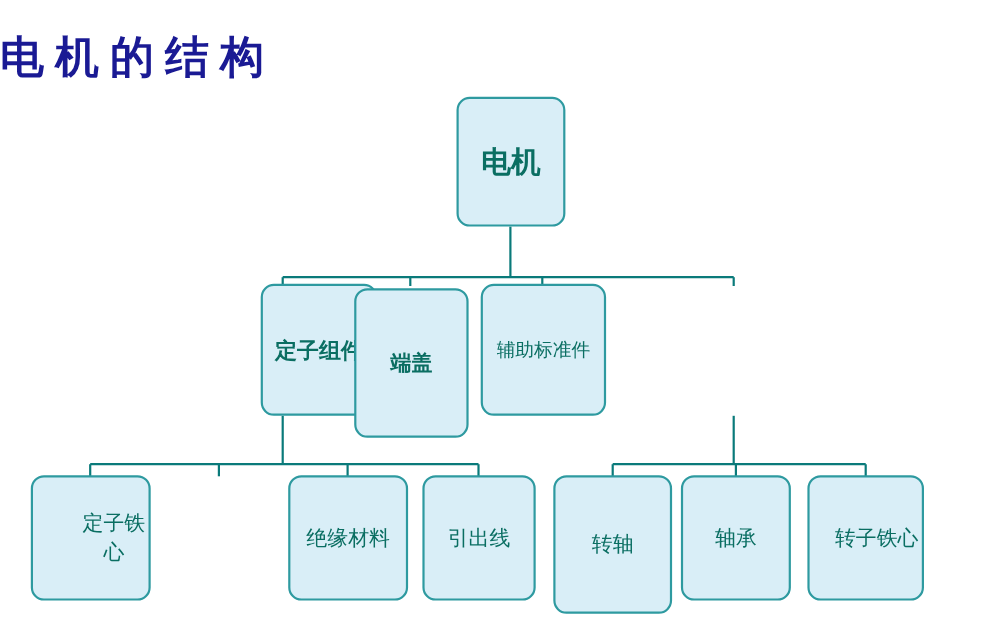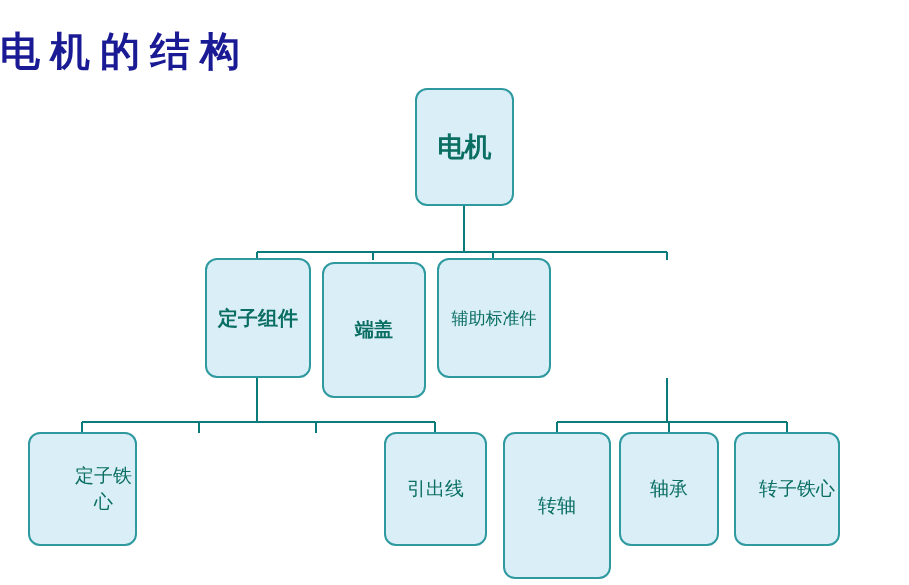--- a/index.html
+++ b/index.html
@@ -47,21 +47,21 @@
     background: var(--box-fill);
     border: 2px solid var(--box-border);
     border-radius: 12px;
     color: var(--box-text);
     display: flex;
     align-items: center;
     justify-content: center;
     font-size: 19px;
     text-align: center;
   }
-  .node.bold { font-weight: bold; font-size: 20px; }
+  .node.bold { font-weight: bold; font-size: 20px; margin-left: 32px; }
   .node.root { font-size: 27px; font-weight: bold; }
 </style>
 </head>
 <body>
 
 <div class="canvas">
 
   <div class="diagram-title">电机的结构</div>
 
   <svg class="connectors" width="909" height="585" viewBox="0 0 909 585">
@@ -87,19 +87,20 @@
     <line x1="787" y1="422" x2="787" y2="433"></line>
   </svg>
 
   <div class="node root" style="left:415px; top:88px; width:99px; height:118px;">电机</div>
 
   <div class="node bold" style="left:205px; top:258px; width:106px; height:120px;">定子组件</div>
   <div class="node" style="left:322px; top:262px; width:104px; height:136px;font-weight:bold;">端盖</div>
   <div class="node" style="left:437px; top:258px; width:114px; height:120px; font-size:17px;">辅助标准件</div>
 
   <div class="node" style="left:28px; top:432px; width:109px; height:114px;padding-left:42px;">定子铁心</div>
+  <div class="node" style="left:262px; top:432px; width:109px; height:114px;">绝缘材料</div>
   <div class="node" style="left:384px; top:432px; width:103px; height:114px;">引出线</div>
 
-  <div class="node" style="left:503px; top:432px; width:108px; height:147px;">转轴</div>
+  <div class="node" style="left:503px; top:432px; width:108px; height:126px;">转轴</div>
   <div class="node" style="left:619px; top:432px; width:100px; height:114px;">轴承</div>
   <div class="node" style="left:734px; top:432px; width:106px; height:114px;padding-left:20px;">转子铁心</div>
 
 </div>
 
 </body></html>

